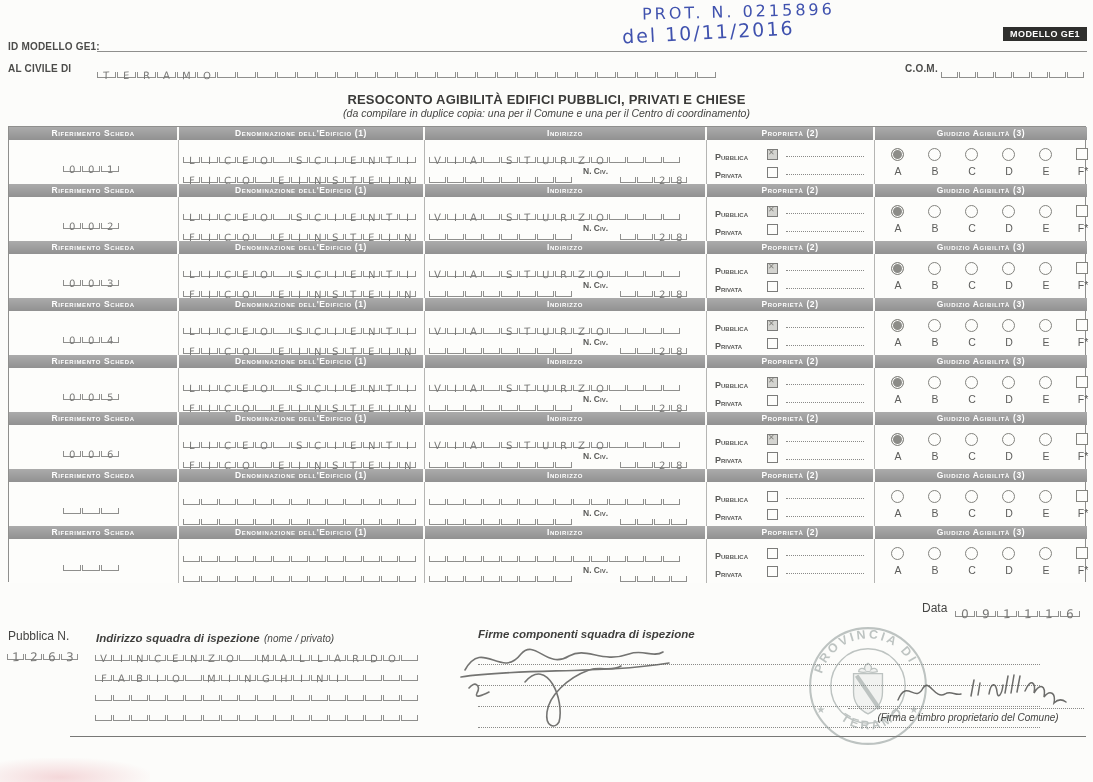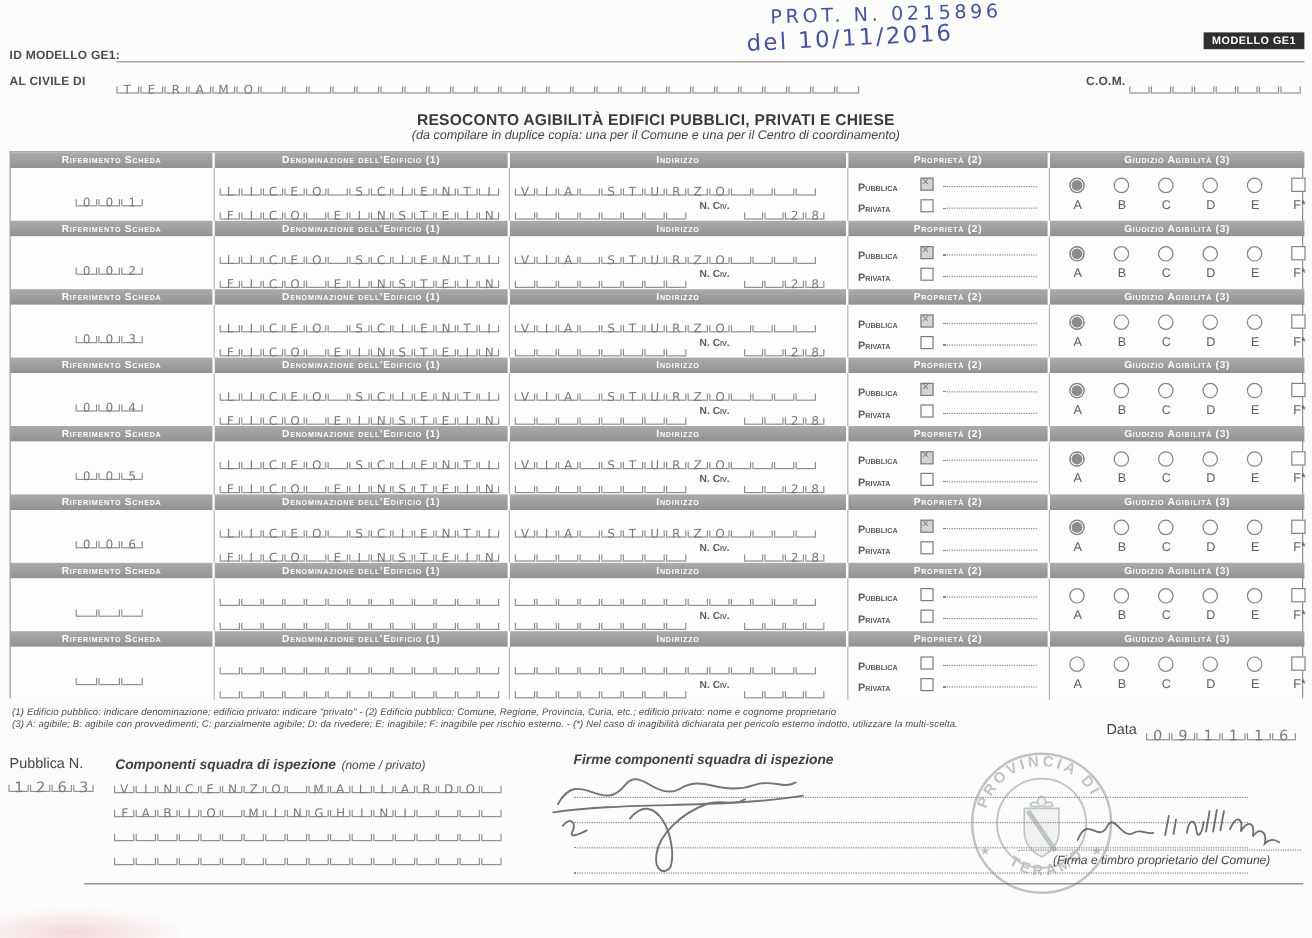--- a/index.html
+++ b/index.html
@@ -371,31 +371,29 @@
             <span class="giud-letter" style="position: absolute; left: 127px; top: 25px; width: 14px; text-align: center;">D</span>
             <span class="radio" style="position: absolute; left: 164px; top: 8px;"></span>
             <span class="giud-letter" style="position: absolute; left: 164px; top: 25px; width: 14px; text-align: center;">E</span>
             <span class="sqr" style="position: absolute; left: 201px; top: 8px;"></span>
             <span class="giud-letter" style="position: absolute; left: 201px; top: 25px; width: 14px; text-align: center;">F*</span>
           </div>
       </div>
     </div>
   </div>
 
-  <div class="abs fn" style="left:10px;top:589px;width:1075px;">(1) Edificio pubblico: indicare denominazione; edificio privato: indicare "privato"  - (2) Edificio pubblico: Comune, Regione, Provincia, Curia, etc.; edificio privato: nome e cognome proprietario</div>
-  <div class="abs fn" style="left:10px;top:599px;width:1075px;">(3) A: agibile; B: agibile con provvedimenti; C: parzialmente agibile; D: da rivedere; E: inagibile; F: inagibile per rischio esterno.  - (*) Nel caso di inagibilità dichiarata per pericolo esterno indotto, utilizzare la multi-scelta.</div>
 
   <div class="abs" style="left:922px;top:601px;font-size:12px;color:#454543;">Data</div>
   <div class="abs comb" style="left:956px;top:599px;"><span class="cell" style="width: 18px;"><span class="hw" style="font-size: 12px;">0</span></span><span class="cell" style="width: 18px;"><span class="hw" style="font-size: 12px;">9</span></span><span class="cell" style="width: 18px;"><span class="hw" style="font-size: 12px;">1</span></span><span class="cell" style="width: 18px;"><span class="hw" style="font-size: 12px;">1</span></span><span class="cell" style="width: 18px;"><span class="hw" style="font-size: 12px;">1</span></span><span class="cell" style="width: 18px;"><span class="hw" style="font-size: 12px;">6</span></span></div>
 
   <div class="abs" style="left:8px;top:629px;font-size:12px;color:#454543;">Pubblica N.</div>
   <div class="abs comb" style="left:8px;top:642px;"><span class="cell" style="width: 15px;"><span class="hw" style="font-size: 12px;">1</span></span><span class="cell" style="width: 15px;"><span class="hw" style="font-size: 12px;">2</span></span><span class="cell" style="width: 15px;"><span class="hw" style="font-size: 12px;">6</span></span><span class="cell" style="width: 15px;"><span class="hw" style="font-size: 12px;">3</span></span></div>
 
   <div class="abs" style="left:96px;top:628px;">
-    <span class="itbold">Componenti squadra di ispezione</span>
+    <span class="itbold">Indirizzo squadra di ispezione</span>
     <span style="font-style:italic;font-size:10px;color:#4a4a48;">(nome / privato)</span>
   </div>
   <div class="abs comb" style="left:96px;top:643px;"><span class="cell" style="width: 15px;"><span class="hw">V</span></span><span class="cell" style="width: 15px;"><span class="hw">I</span></span><span class="cell" style="width: 15px;"><span class="hw">N</span></span><span class="cell" style="width: 15px;"><span class="hw">C</span></span><span class="cell" style="width: 15px;"><span class="hw">E</span></span><span class="cell" style="width: 15px;"><span class="hw">N</span></span><span class="cell" style="width: 15px;"><span class="hw">Z</span></span><span class="cell" style="width: 15px;"><span class="hw">O</span></span><span class="cell" style="width: 15px;"></span><span class="cell" style="width: 15px;"><span class="hw">M</span></span><span class="cell" style="width: 15px;"><span class="hw">A</span></span><span class="cell" style="width: 15px;"><span class="hw">L</span></span><span class="cell" style="width: 15px;"><span class="hw">L</span></span><span class="cell" style="width: 15px;"><span class="hw">A</span></span><span class="cell" style="width: 15px;"><span class="hw">R</span></span><span class="cell" style="width: 15px;"><span class="hw">D</span></span><span class="cell" style="width: 15px;"><span class="hw">O</span></span><span class="cell" style="width: 15px;"></span></div>
   <div class="abs comb" style="left:96px;top:663px;"><span class="cell" style="width: 15px;"><span class="hw">F</span></span><span class="cell" style="width: 15px;"><span class="hw">A</span></span><span class="cell" style="width: 15px;"><span class="hw">B</span></span><span class="cell" style="width: 15px;"><span class="hw">I</span></span><span class="cell" style="width: 15px;"><span class="hw">O</span></span><span class="cell" style="width: 15px;"></span><span class="cell" style="width: 15px;"><span class="hw">M</span></span><span class="cell" style="width: 15px;"><span class="hw">I</span></span><span class="cell" style="width: 15px;"><span class="hw">N</span></span><span class="cell" style="width: 15px;"><span class="hw">G</span></span><span class="cell" style="width: 15px;"><span class="hw">H</span></span><span class="cell" style="width: 15px;"><span class="hw">I</span></span><span class="cell" style="width: 15px;"><span class="hw">N</span></span><span class="cell" style="width: 15px;"><span class="hw">I</span></span><span class="cell" style="width: 15px;"></span><span class="cell" style="width: 15px;"></span><span class="cell" style="width: 15px;"></span><span class="cell" style="width: 15px;"></span></div>
   <div class="abs comb" style="left:96px;top:683px;"><span class="cell" style="width: 15px;"></span><span class="cell" style="width: 15px;"></span><span class="cell" style="width: 15px;"></span><span class="cell" style="width: 15px;"></span><span class="cell" style="width: 15px;"></span><span class="cell" style="width: 15px;"></span><span class="cell" style="width: 15px;"></span><span class="cell" style="width: 15px;"></span><span class="cell" style="width: 15px;"></span><span class="cell" style="width: 15px;"></span><span class="cell" style="width: 15px;"></span><span class="cell" style="width: 15px;"></span><span class="cell" style="width: 15px;"></span><span class="cell" style="width: 15px;"></span><span class="cell" style="width: 15px;"></span><span class="cell" style="width: 15px;"></span><span class="cell" style="width: 15px;"></span><span class="cell" style="width: 15px;"></span></div>
   <div class="abs comb" style="left:96px;top:703px;"><span class="cell" style="width: 15px;"></span><span class="cell" style="width: 15px;"></span><span class="cell" style="width: 15px;"></span><span class="cell" style="width: 15px;"></span><span class="cell" style="width: 15px;"></span><span class="cell" style="width: 15px;"></span><span class="cell" style="width: 15px;"></span><span class="cell" style="width: 15px;"></span><span class="cell" style="width: 15px;"></span><span class="cell" style="width: 15px;"></span><span class="cell" style="width: 15px;"></span><span class="cell" style="width: 15px;"></span><span class="cell" style="width: 15px;"></span><span class="cell" style="width: 15px;"></span><span class="cell" style="width: 15px;"></span><span class="cell" style="width: 15px;"></span><span class="cell" style="width: 15px;"></span><span class="cell" style="width: 15px;"></span></div>
 
   <div class="abs itbold" style="left:478px;top:628px;">Firme componenti squadra di ispezione</div>
   <div class="dotline" style="left:478px;top:664px;width:562px;"></div>
   <div class="dotline" style="left:478px;top:685px;width:562px;"></div>

